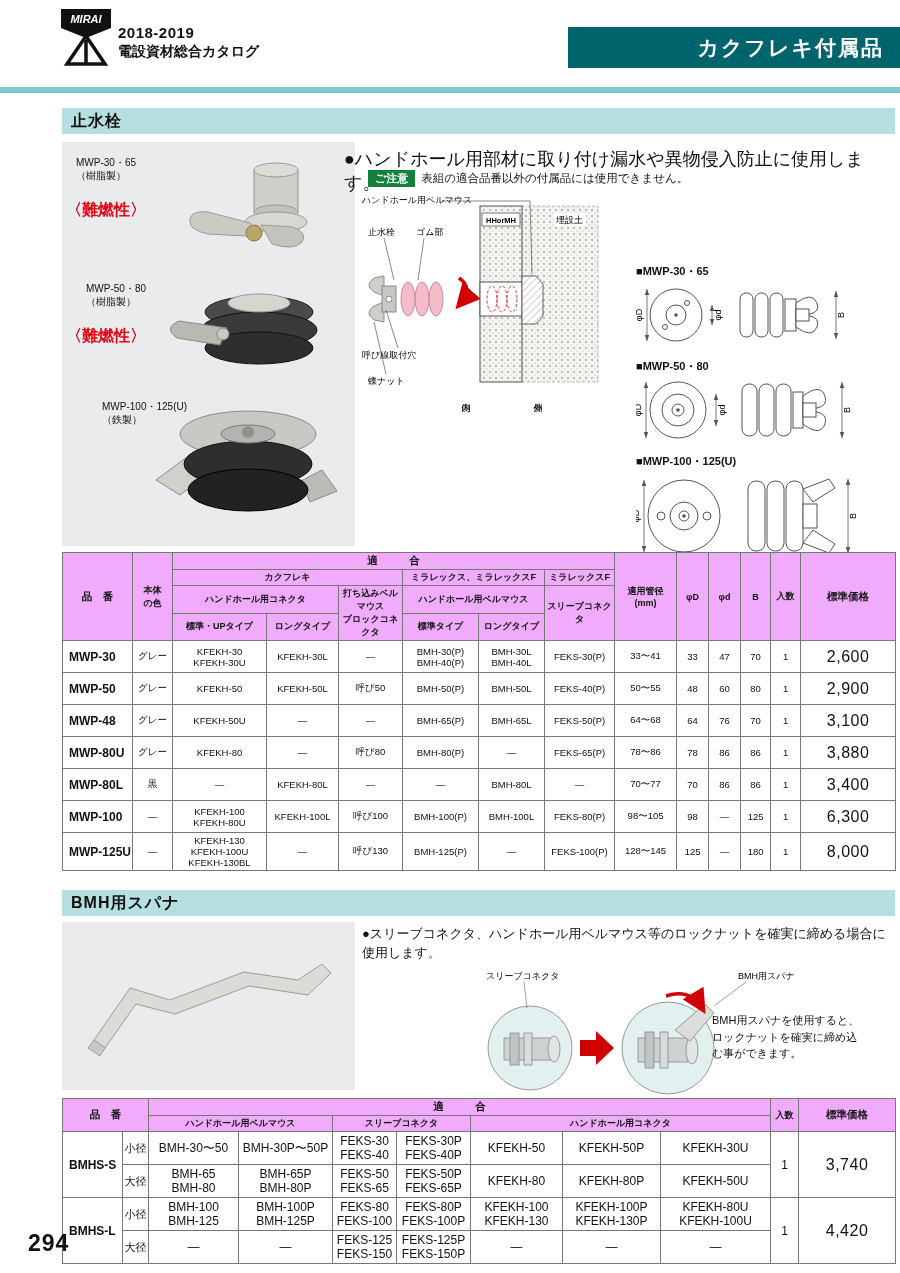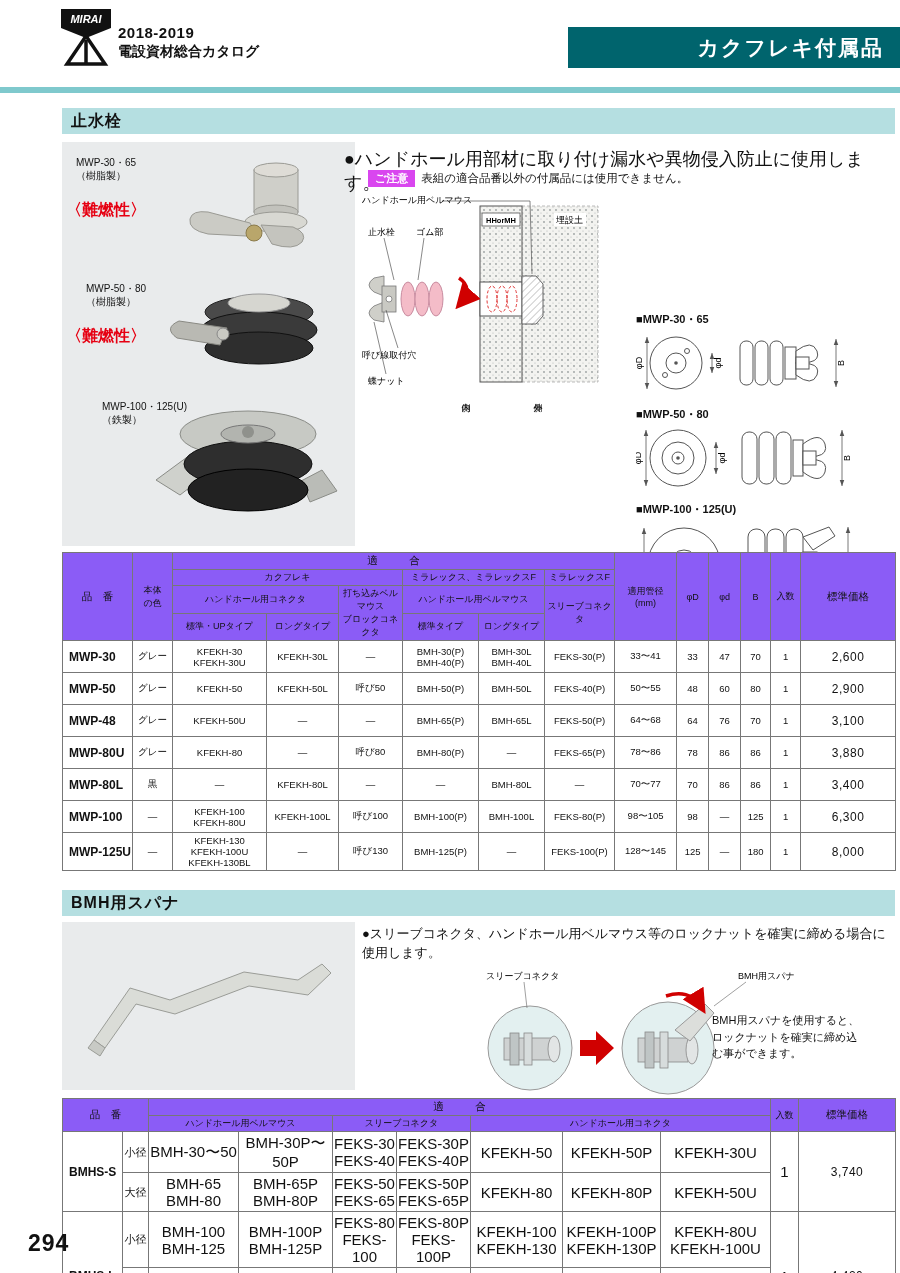--- a/index.html
+++ b/index.html
@@ -30,39 +30,39 @@
   .s1-bar { left:62px; top:108px; }
   .s2-bar { left:62px; top:890px; }
 
   
   .s1-photo { left:62px; top:142px; width:293px; height:404px; background:#e9ebec; }
   .p-label { position:absolute; font-size:10px; line-height:1.3; }
   .p-flame { position:absolute; font-size:16px; font-weight:bold; color:#e60012; }
   .s1-desc { left:344px; top:147px; width:532px; font-size:18px; }
   .s1-caution { left:368px; top:170px; font-size:11.5px; display:flex; align-items:center; gap:6px; }
   .caution-badge {
-    background:#d946ef; color:#fff; font-size:11px; font-weight:bold;
+    background:#15803d; color:#fff; font-size:11px; font-weight:bold;
     padding:1px 7px; display:inline-block;
   }
   .s1-diagram { left:362px; top:190px; width:272px; height:244px; }
-  .s1-drawings { left:636px; top:264px; width:259px;margin-top:48px; }
+  .s1-drawings { left:636px; top:264px; width:259px; }
   .drw { margin-bottom:6px; }
   .drw-title { font-size:11px; font-weight:bold; margin-bottom:2px; }
 
   
   table { border-collapse:collapse; table-layout:fixed; width:833px; background:#fff; }
   th,td { border:1px solid #777; text-align:center; vertical-align:middle; white-space:pre-line; overflow:hidden; }
-  th { font-weight:normal; font-size:9px; padding:1px 0; background:#8b5cf6; }
+  th { font-weight:bold; font-size:9px; padding:1px 0; background:#f0abfc; }
   th.top { font-size:10.5px; }
   .t1 { left:62px; top:552px; }
   .t1 td { font-size:9.5px; height:32px; padding:2px 1px; }
   .t2 { left:62px; top:1098px; }
-  .t2 td { font-size:15px; height:24px; padding:2px 1px; }
+  .t2 td { font-size:12px; height:24px; padding:2px 1px; }
   td.pn { font-size:12px; font-weight:bold; text-align:left; padding-left:6px; white-space:nowrap; }
-  td.price { font-size:12px; letter-spacing:.5px; }
+  td.price { font-size:16px; letter-spacing:.5px; }
   td.size { font-size:11px; }
 
   
   .s2-photo { left:62px; top:922px; width:293px; height:168px; background:#e9ebec; }
   .s2-desc { left:362px; top:925px; width:533px; font-size:13px; line-height:1.45; }
   .s2-diagram { left:470px; top:968px; width:425px; height:132px; }
   .s2-note { left:712px; top:1012px; width:150px; font-size:11px; line-height:1.5; }
 
   .pagenum { left:28px; top:1230px; font-size:23px; font-weight:bold; letter-spacing:1px; }
 

